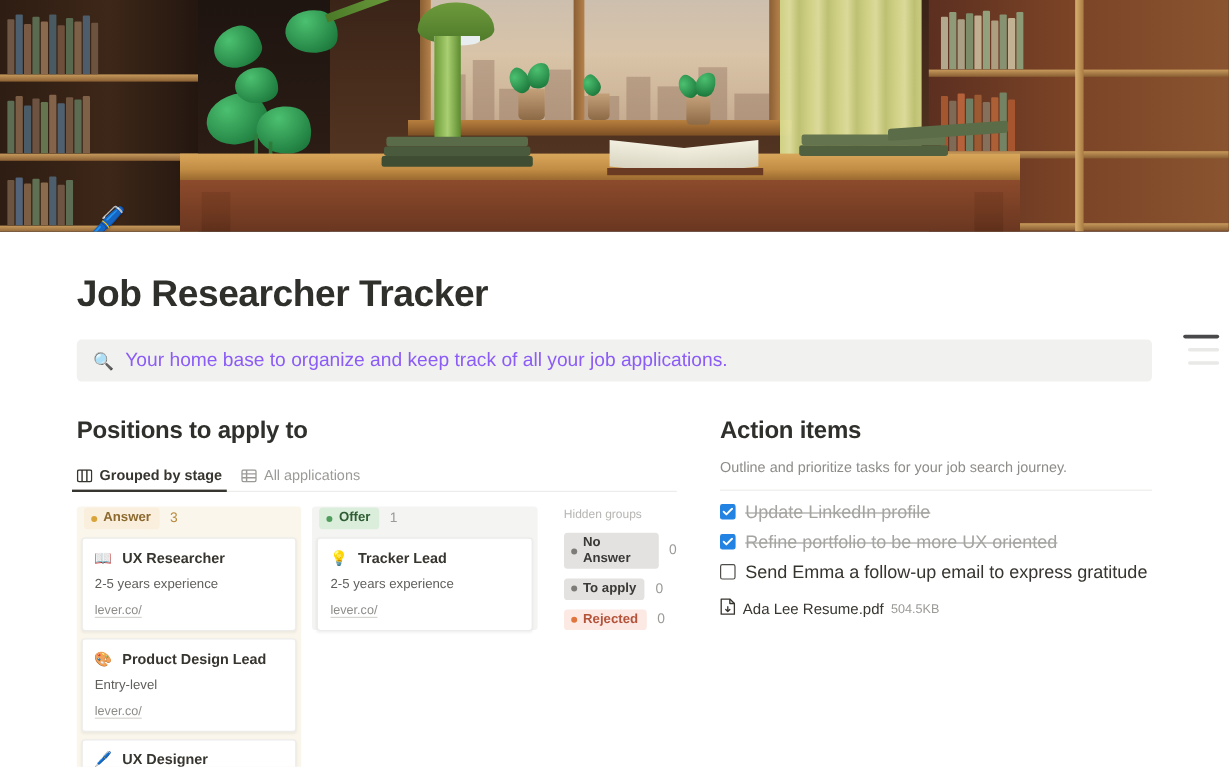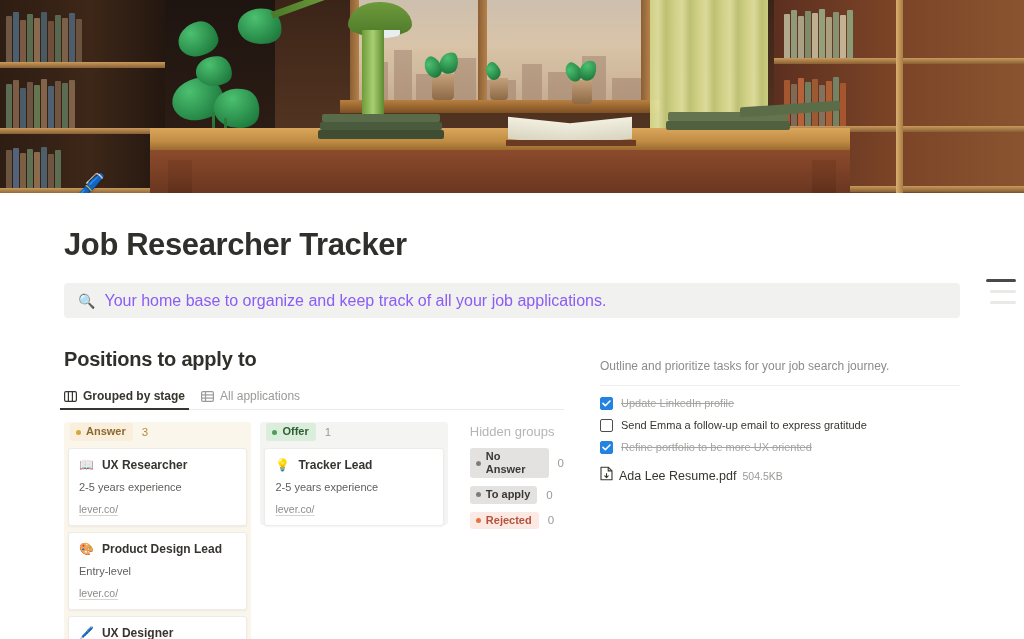--- a/index.html
+++ b/index.html
@@ -313,21 +313,21 @@
   .card-link {
     font-size: 10.5px;
     color: #8d8c89;
     text-decoration: underline;
     text-decoration-color: #d6d5d2;
     text-underline-offset: 2px;
   }
 
   
   .hidden-title {
-    font-size: 13px;
+    font-size: 10px;
     color: #b6b5b2;
     margin-bottom: 9px;
   }
   .hidden-row {
     display: flex;
     align-items: center;
     gap: 9px;
     margin-bottom: 8px;
   }
   .pill.gray   { background: #e3e2e0; color: #3a3936; }
@@ -341,24 +341,24 @@
     color: #8d8c89;
     margin-top: 11px;
   }
   .hr {
     border: 0;
     border-top: 1px solid #ededec;
     margin: 12px 0 10px 0;
   }
   .todo {
     display: flex;
-    align-items: center;
+    align-items: flex-start;
     gap: 8px;
     margin-bottom: 8px;
-    font-size: 11px;
+    font-size: 15px;
     color: #37352f;
   }
   .cb {
     width: 13px; height: 13px;
     border-radius: 2px;
     flex: 0 0 13px;
     margin-top: 1px;
     display: inline-flex;
     align-items: center;
     justify-content: center;
@@ -672,44 +672,45 @@
               <span>Rejected</span>
             </span>
             <span class="pill-count">0</span>
           </div>
         </div>
 
       </div>
     </div>
 
     <div class="col-right">
+      <div class="section-title">Action items</div>
       <div class="sub-caption">Outline and prioritize tasks for your job search journey.</div>
       <hr class="hr">
 
       <div class="todo done">
         <span class="cb checked">
           <svg width="9" height="7" viewBox="0 0 9 7">
               <path d="M1 3.4L3.3 5.7L8 1" fill="none" stroke="#fff" stroke-width="1.6" stroke-linecap="round" stroke-linejoin="round"></path>
             </svg>
         </span>
         <span class="todo-label">Update LinkedIn profile</span>
       </div>
 
-      <div class="todo">
-        <span class="cb unchecked"></span>
-        <span class="todo-label">Send Emma a follow-up email to express gratitude</span>
-      </div>
-
       <div class="todo done">
         <span class="cb checked">
           <svg width="9" height="7" viewBox="0 0 9 7">
               <path d="M1 3.4L3.3 5.7L8 1" fill="none" stroke="#fff" stroke-width="1.6" stroke-linecap="round" stroke-linejoin="round"></path>
             </svg>
         </span>
         <span class="todo-label">Refine portfolio to be more UX oriented</span>
+      </div>
+
+      <div class="todo">
+        <span class="cb unchecked"></span>
+        <span class="todo-label">Send Emma a follow-up email to express gratitude</span>
       </div>
 
 
       <div class="file-row">
         <span>
           <svg width="13" height="15" viewBox="0 0 13 15">
             <path d="M1 1.2h7.2L12 4.9v8.9H1z" fill="#fff" stroke="#37352f" stroke-width="1.1" stroke-linejoin="round"></path>
             <path d="M8.2 1.2v3.7H12" fill="none" stroke="#37352f" stroke-width="1.1" stroke-linejoin="round"></path>
             <path d="M6.5 7.6v4M4.8 9.9l1.7 1.7 1.7-1.7" fill="none" stroke="#37352f" stroke-width="1.1" stroke-linecap="round" stroke-linejoin="round"></path>
           </svg>

